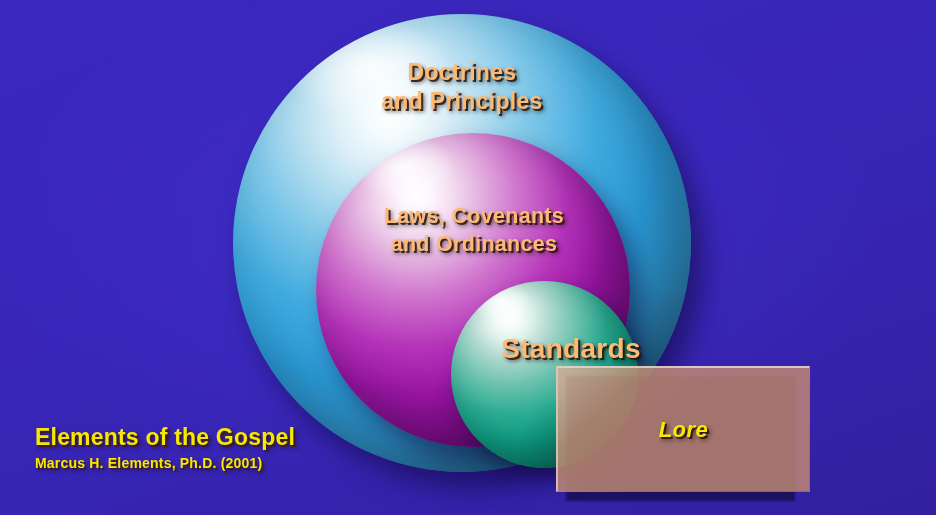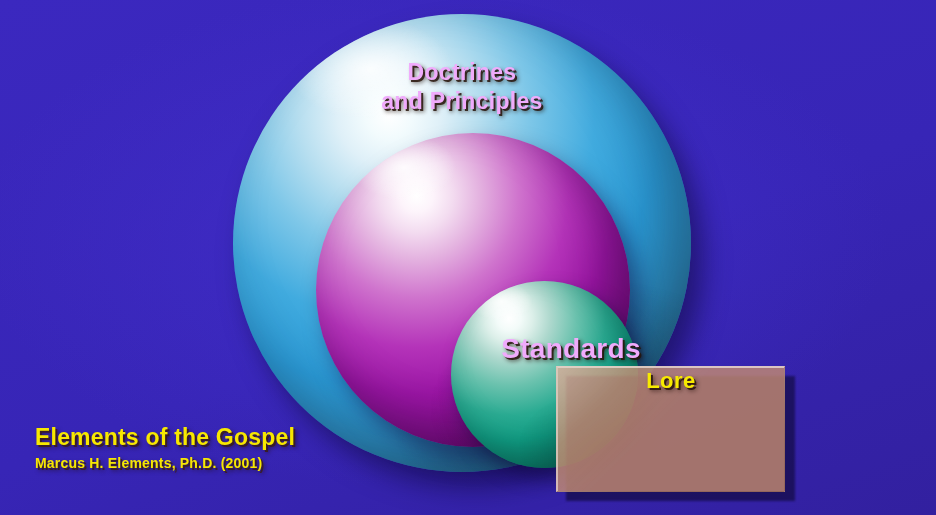--- a/index.html
+++ b/index.html
@@ -116,21 +116,21 @@
   }
   #sphere-standards::after {
     background:
       radial-gradient(ellipse 24% 15% at 27% 11%, rgba(255,255,255,0.88) 0%, rgba(255,255,255,0) 70%),
       radial-gradient(ellipse 58% 40% at 78% 88%, rgba(3,32,28,0.30) 0%, rgba(3,32,28,0) 72%);
   }
 
   
   .sphere-label {
     position: absolute;
-    color: #f0abfc;
+    color: #fdba74;
     font-weight: bold;
     text-align: center;
     line-height: 1.28;
     letter-spacing: 0.3px;
     text-shadow:
       2px 2px 0 rgba(40,20,10,0.85),
       3px 3px 4px rgba(25,10,5,0.65);
     white-space: pre-line;
     pointer-events: none;
   }
@@ -160,32 +160,34 @@
     top: 376px;
     width: 229px;
     height: 125px;
     background: rgba(10,6,40,0.55);
     filter: blur(1px);
   }
   #box-lore {
     position: absolute;
     left: 556px;
     top: 366px;
-    width: 229px;
+    width: 254px;
     height: 126px;
     background:
       linear-gradient(135deg, rgba(255,255,255,0.26) 0%, rgba(255,255,255,0.05) 22%, rgba(255,255,255,0) 45%),
       rgba(198,140,113,0.80);
     border-top: 2px solid rgba(240,228,222,0.72);
     border-left: 2px solid rgba(240,228,222,0.62);
     border-right: 1px solid rgba(120,80,60,0.35);
     border-bottom: 1px solid rgba(120,80,60,0.35);
     box-sizing: border-box;
     display: flex;
+    align-items: center;
     justify-content: center;
+    font-style: italic;
   }
   #label-lore {
     color: #f7ea00;
     font-weight: bold;
     font-size: 22px;
     letter-spacing: 0.5px;
     text-shadow:
       2px 2px 0 rgba(40,20,10,0.85),
       3px 3px 4px rgba(25,10,5,0.6);
   }
@@ -231,20 +233,22 @@
 
   <div class="sphere" id="sphere-doctrines"></div>
 
   <div class="sphere" id="sphere-laws"></div>
 
   <div class="sphere" id="sphere-standards"></div>
 
   <div class="sphere-label" id="label-doctrines">Doctrines
 and Principles</div>
 
+  <div class="sphere-label" id="label-laws">Laws, Covenants
+and Ordinances</div>
 
   <div class="sphere-label" id="label-standards">Standards</div>
 
   <div id="lore-shadow"></div>
   <div id="box-lore">
     <span id="label-lore">Lore</span>
   </div>
 
   <div id="credit">
     <div id="credit-title">Elements of the Gospel</div>

